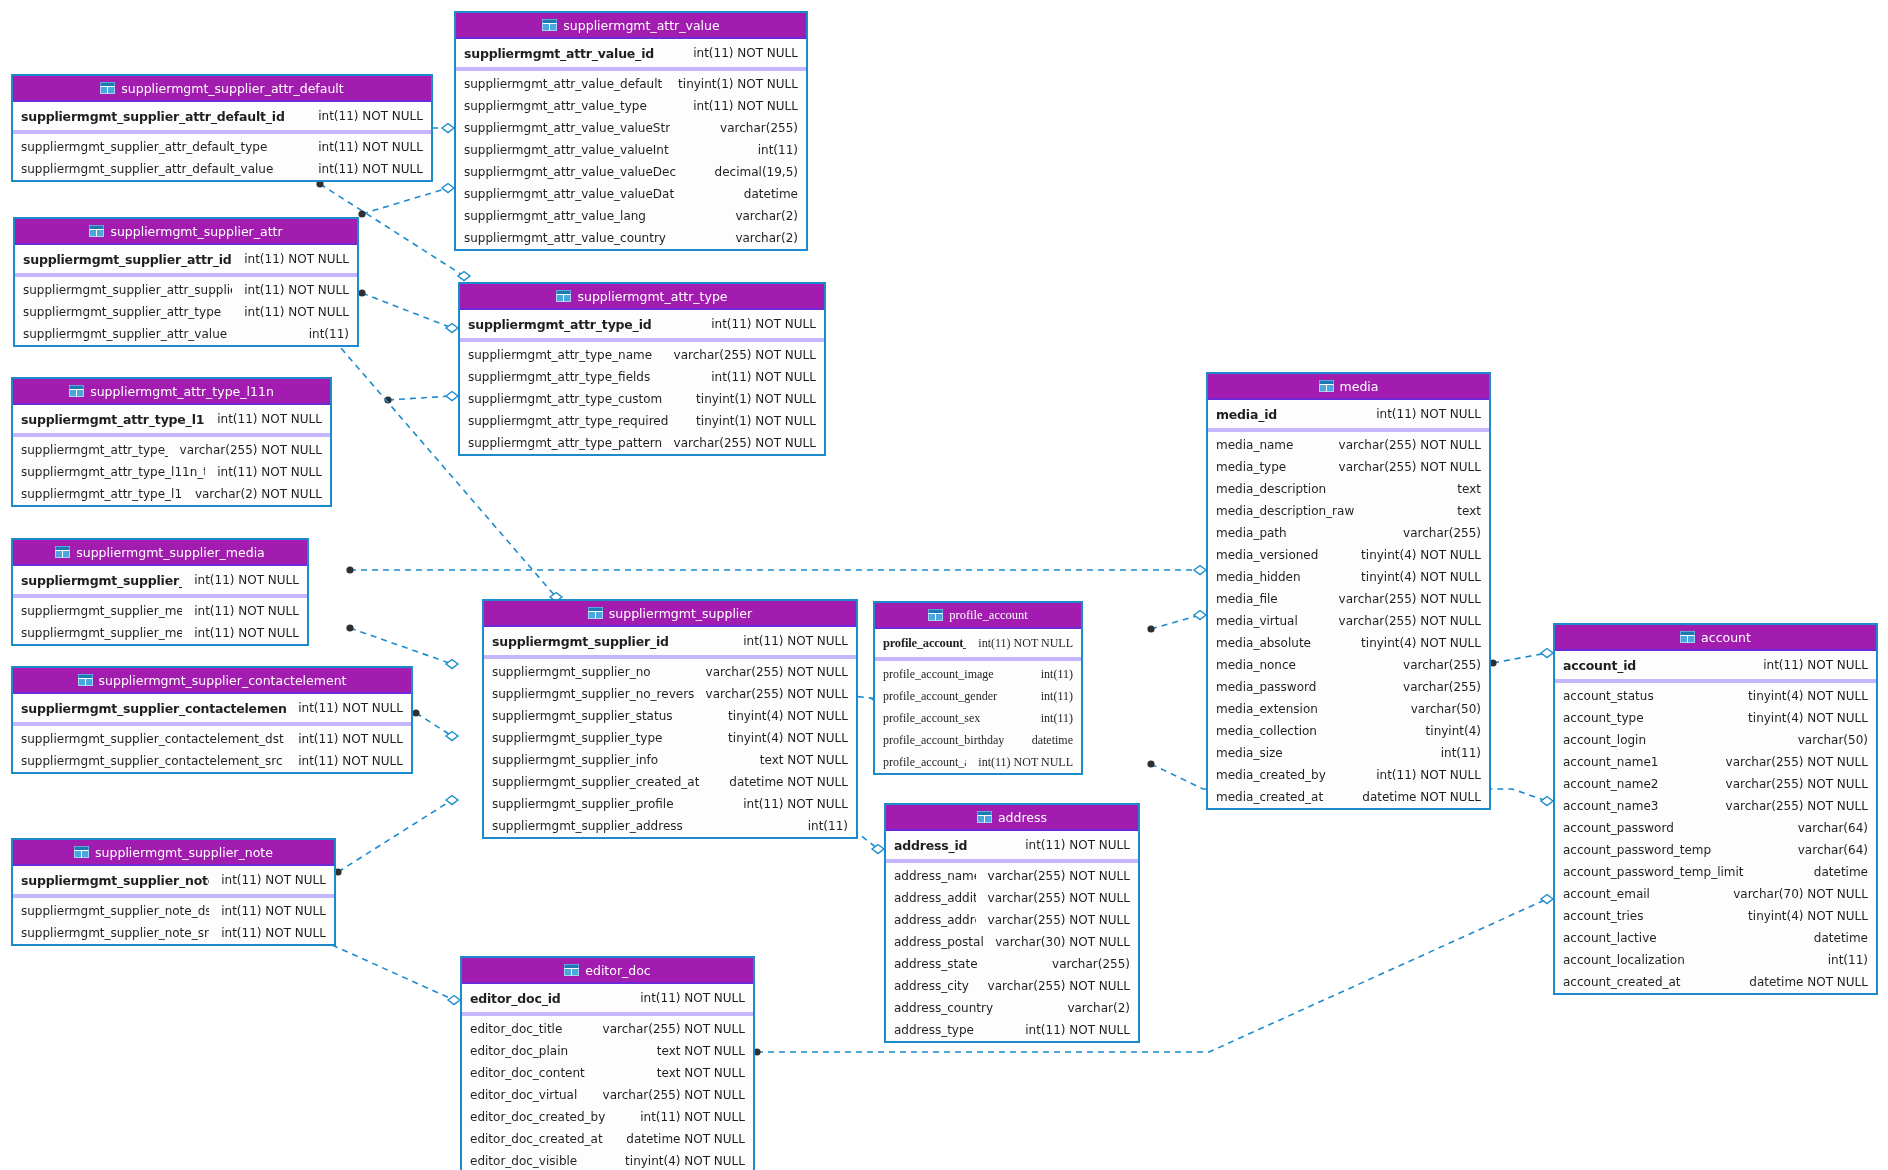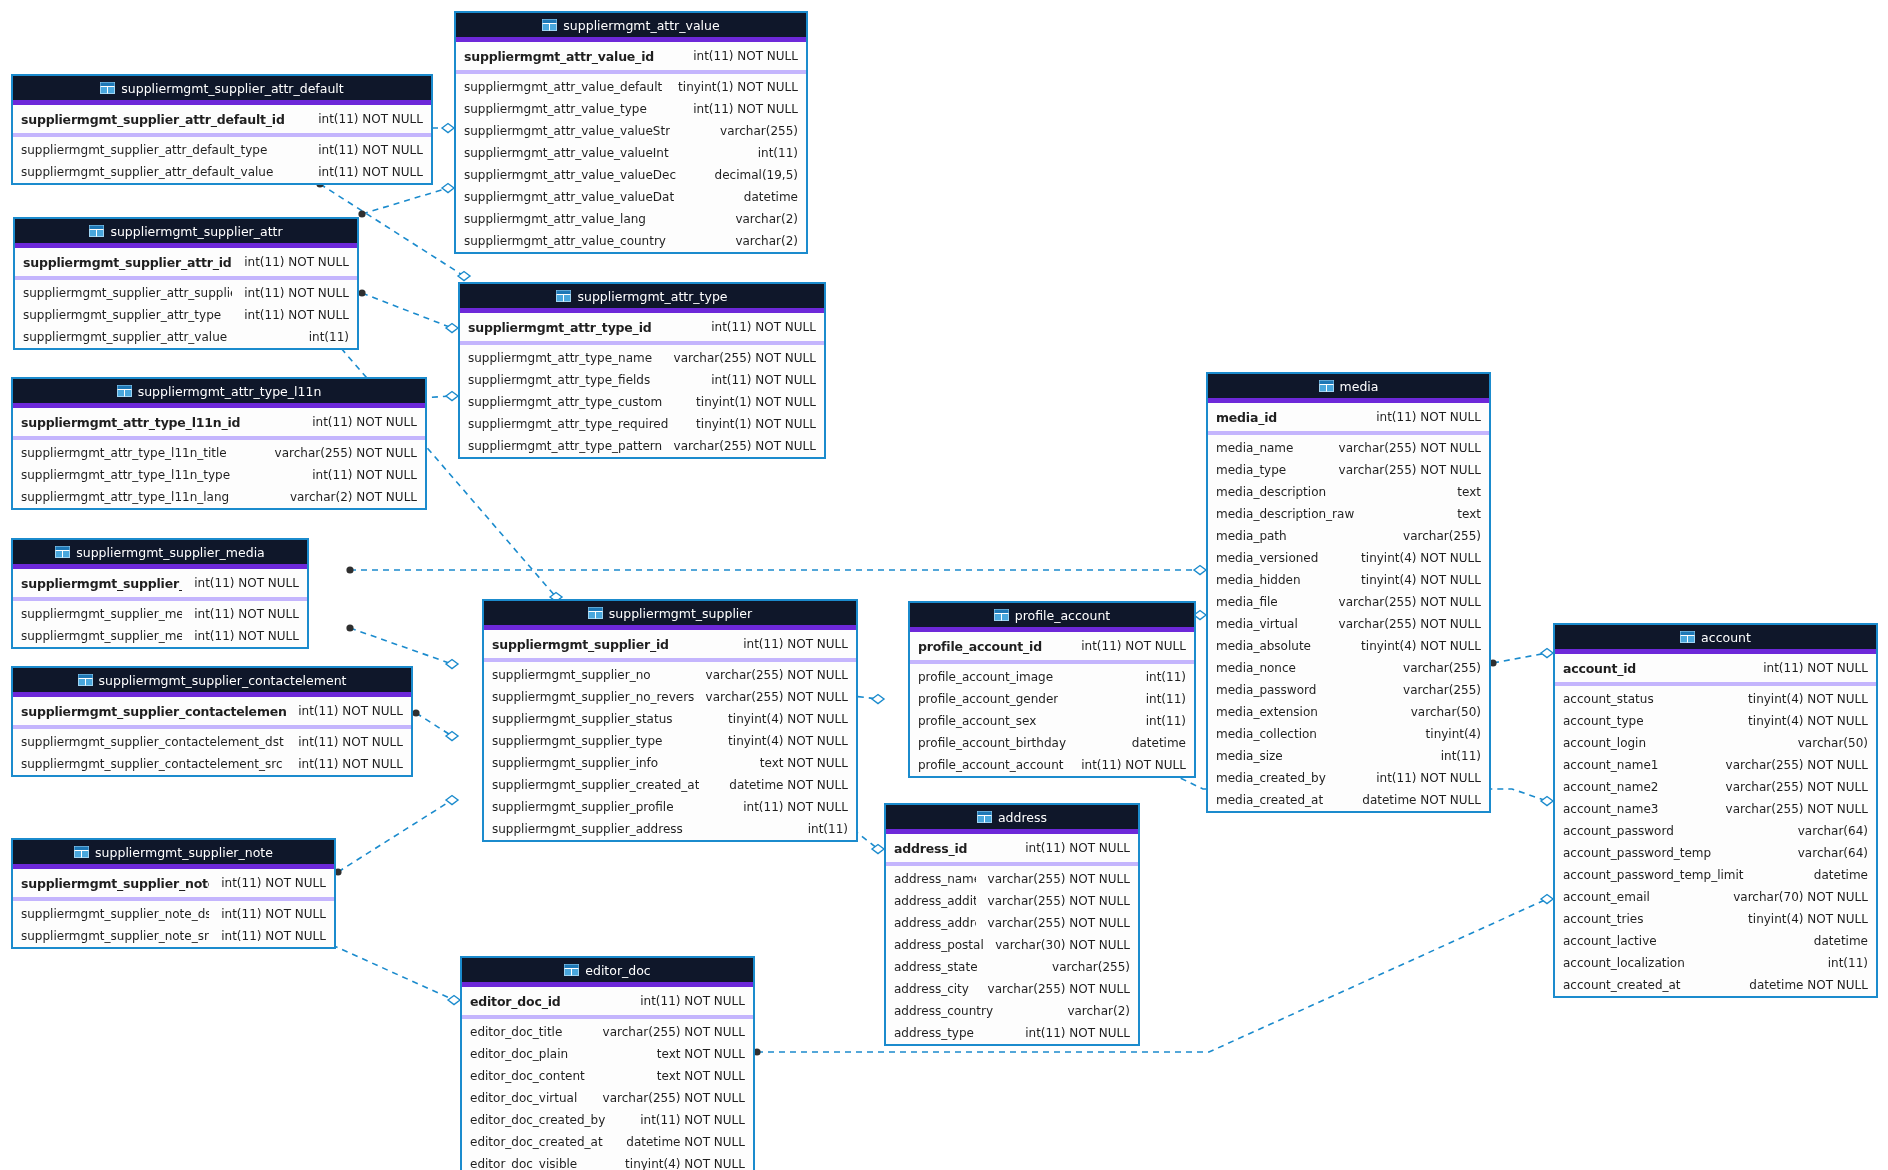--- a/index.html
+++ b/index.html
@@ -1,22 +1,22 @@
 <!DOCTYPE html>
 <html><head>
 <meta charset="utf-8">
 <style>
   html,body{margin:0;padding:0;background:#ffffff;}
   .canvas{position:relative;width:1888px;height:1170px;background:#ffffff;overflow:hidden;
           font-family:"DejaVu Sans","Liberation Sans",sans-serif;}
   .wires{position:absolute;left:0;top:0;z-index:1;}
   .er-table{position:absolute;z-index:2;background:#fdfdfd;border:2px solid #1b8bcd;
             box-sizing:border-box;font-size:12px;color:#1f1f1f;}
-  .thead{background:#0f172a;color:#ffffff;height:24px;display:flex;align-items:center;
-         justify-content:center;gap:6px;font-size:12.5px;border-bottom:5px solid #6d28d9;
+  .thead{background:#a21caf;color:#ffffff;height:24px;display:flex;align-items:center;
+         justify-content:center;gap:6px;font-size:12.5px;border-bottom:2px solid #6d28d9;
          white-space:nowrap;overflow:hidden;}
   .ticon{display:inline-flex;flex:0 0 auto;}
   .row{display:flex;justify-content:space-between;align-items:center;height:22px;
        padding:0 8px;white-space:nowrap;background:#fdfdfd;}
   .row.pk{height:28px;border-bottom:4px solid #c4b5fd;}
   .row.pk .cname{font-weight:bold;font-size:12.5px;letter-spacing:-0.2px;}
   .row.first{padding-top:2px;}
   .cname{text-align:left;overflow:hidden;}
   .ctype{text-align:right;margin-left:12px;flex:0 0 auto;}
 </style>
@@ -158,21 +158,21 @@
       </div>
       <div class="row ">
         <span class="cname">suppliermgmt_supplier_attr_type</span>
         <span class="ctype">int(11) NOT NULL</span>
       </div>
       <div class="row ">
         <span class="cname">suppliermgmt_supplier_attr_value</span>
         <span class="ctype">int(11)</span>
       </div>
     </div>
-    <div class="er-table" style="left: 11px; top: 377px; width: 416px;">
+    <div class="er-table" style="left: 11px; top: 377px; width: 321px;">
       <div class="thead">
         <span class="ticon">
           <svg width="15" height="12">
             <rect x="0.5" y="0.5" width="14" height="11" fill="#49a7dd" stroke="#9fd4f2" stroke-width="1"></rect>
             <rect x="0.5" y="0.5" width="14" height="4" fill="#1e78b6"></rect>
             <line x1="0.5" y1="4.5" x2="14.5" y2="4.5" stroke="#fff" stroke-width="1"></line>
             <line x1="7.5" y1="4.5" x2="7.5" y2="11.5" stroke="#fff" stroke-width="1"></line>
           </svg>
         </span>
         <span class="tname">suppliermgmt_attr_type_l11n</span>
@@ -397,21 +397,21 @@
       </div>
       <div class="row ">
         <span class="cname">suppliermgmt_supplier_profile</span>
         <span class="ctype">int(11) NOT NULL</span>
       </div>
       <div class="row ">
         <span class="cname">suppliermgmt_supplier_address</span>
         <span class="ctype">int(11)</span>
       </div>
     </div>
-    <div class="er-table" style="left: 908px; top: 601px; width: 288px;">
+    <div class="er-table" style="left: 873px; top: 601px; width: 210px; font-family: Liberation Serif, serif;">
       <div class="thead">
         <span class="ticon">
           <svg width="15" height="12">
             <rect x="0.5" y="0.5" width="14" height="11" fill="#49a7dd" stroke="#9fd4f2" stroke-width="1"></rect>
             <rect x="0.5" y="0.5" width="14" height="4" fill="#1e78b6"></rect>
             <line x1="0.5" y1="4.5" x2="14.5" y2="4.5" stroke="#fff" stroke-width="1"></line>
             <line x1="7.5" y1="4.5" x2="7.5" y2="11.5" stroke="#fff" stroke-width="1"></line>
           </svg>
         </span>
         <span class="tname">profile_account</span>

